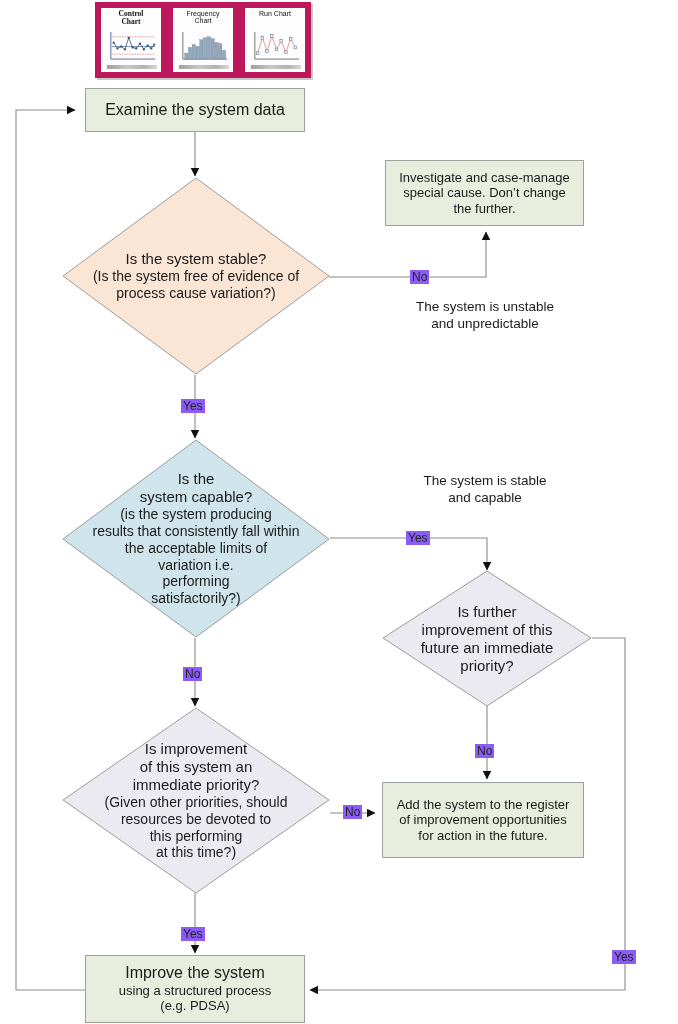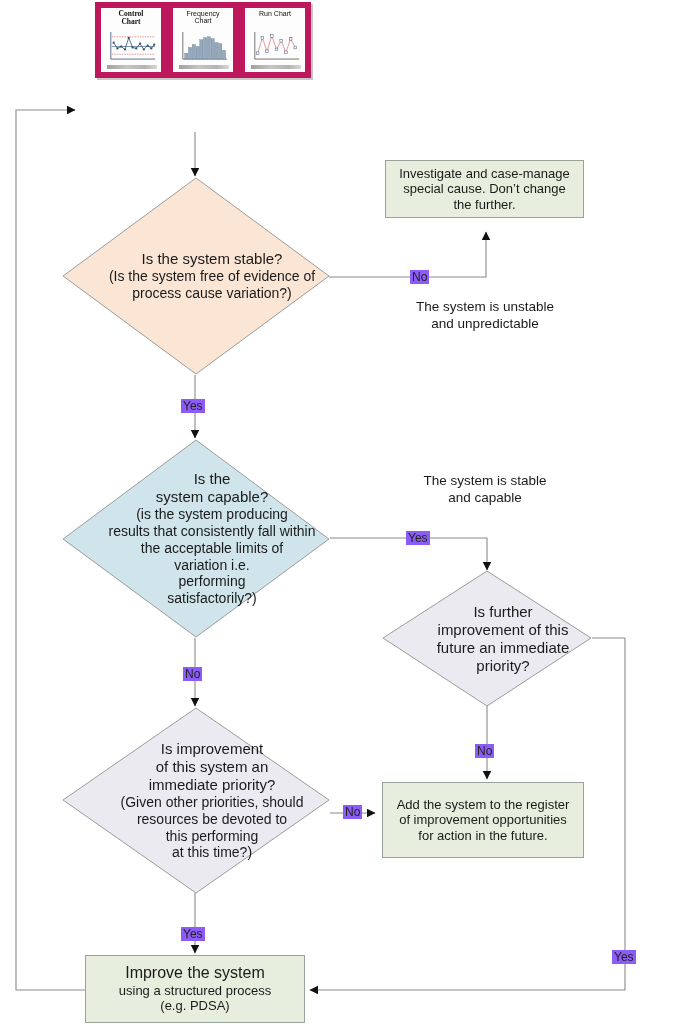--- a/index.html
+++ b/index.html
@@ -13,21 +13,21 @@
   
   .node{position:absolute;box-sizing:border-box;display:flex;align-items:center;
         justify-content:center;text-align:center;line-height:1.18;}
 
   .proc{border:1px solid #9aa39a;background:#e8eede;}
   .proc .t1{font-size:16px;}
   .proc .t2{font-size:13px;}
 
   .diamond{position:absolute;}
   .diamond svg{position:absolute;left:0;top:0;}
-  .diamond .dlabel{position:absolute;left:16px;top:0;width:100%;height:100%;
+  .diamond .dlabel{position:absolute;left:0;top:0;width:100%;height:100%;
         display:flex;flex-direction:column;align-items:center;justify-content:center;
         text-align:center;line-height:1.2;}
 
   .d-title{font-size:15px;}
   .d-sub{font-size:14px;}
 
   .edgelabel{position:absolute;font-size:12px;color:#222;background:#8b5cf6;
              padding:0 2px;white-space:nowrap;}
   .notetext{position:absolute;font-size:13.5px;text-align:center;line-height:1.25;
             color:#1a1a1a;white-space:nowrap;}
@@ -160,22 +160,27 @@
       <path d="M592,638 L625,638 L625,990 L310,990" marker-end="url(#ar)"></path>
 
       <path d="M330,813 L375,813" marker-end="url(#ar)"></path>
 
       <line x1="195" y1="893" x2="195" y2="953" marker-end="url(#ar)"></line>
 
       <path d="M85,990 L16,990 L16,110 L75,110" marker-end="url(#ar)"></path>
     </g>
   </svg>
 
-
-  <div class="node proc" style="left:385px;top:160px;width:199px;height:58px;justify-content:center;">
+  <div class="node proc" style="left:85px;top:88px;width:220px;height:44px;">
+    <div>
+      <div class="t1">Examine the system data</div>
+    </div>
+  </div>
+
+  <div class="node proc" style="left:385px;top:160px;width:199px;height:66px;justify-content:center;">
     <div>
       <div class="t2">Investigate and case-manage</div>
       <div class="t2">special cause. Don’t change</div>
       <div class="t2">the further.</div>
     </div>
   </div>
 
   <div class="node proc" style="left:382px;top:782px;width:202px;height:76px;">
     <div>
       <div class="t2">Add the system to the register</div>

